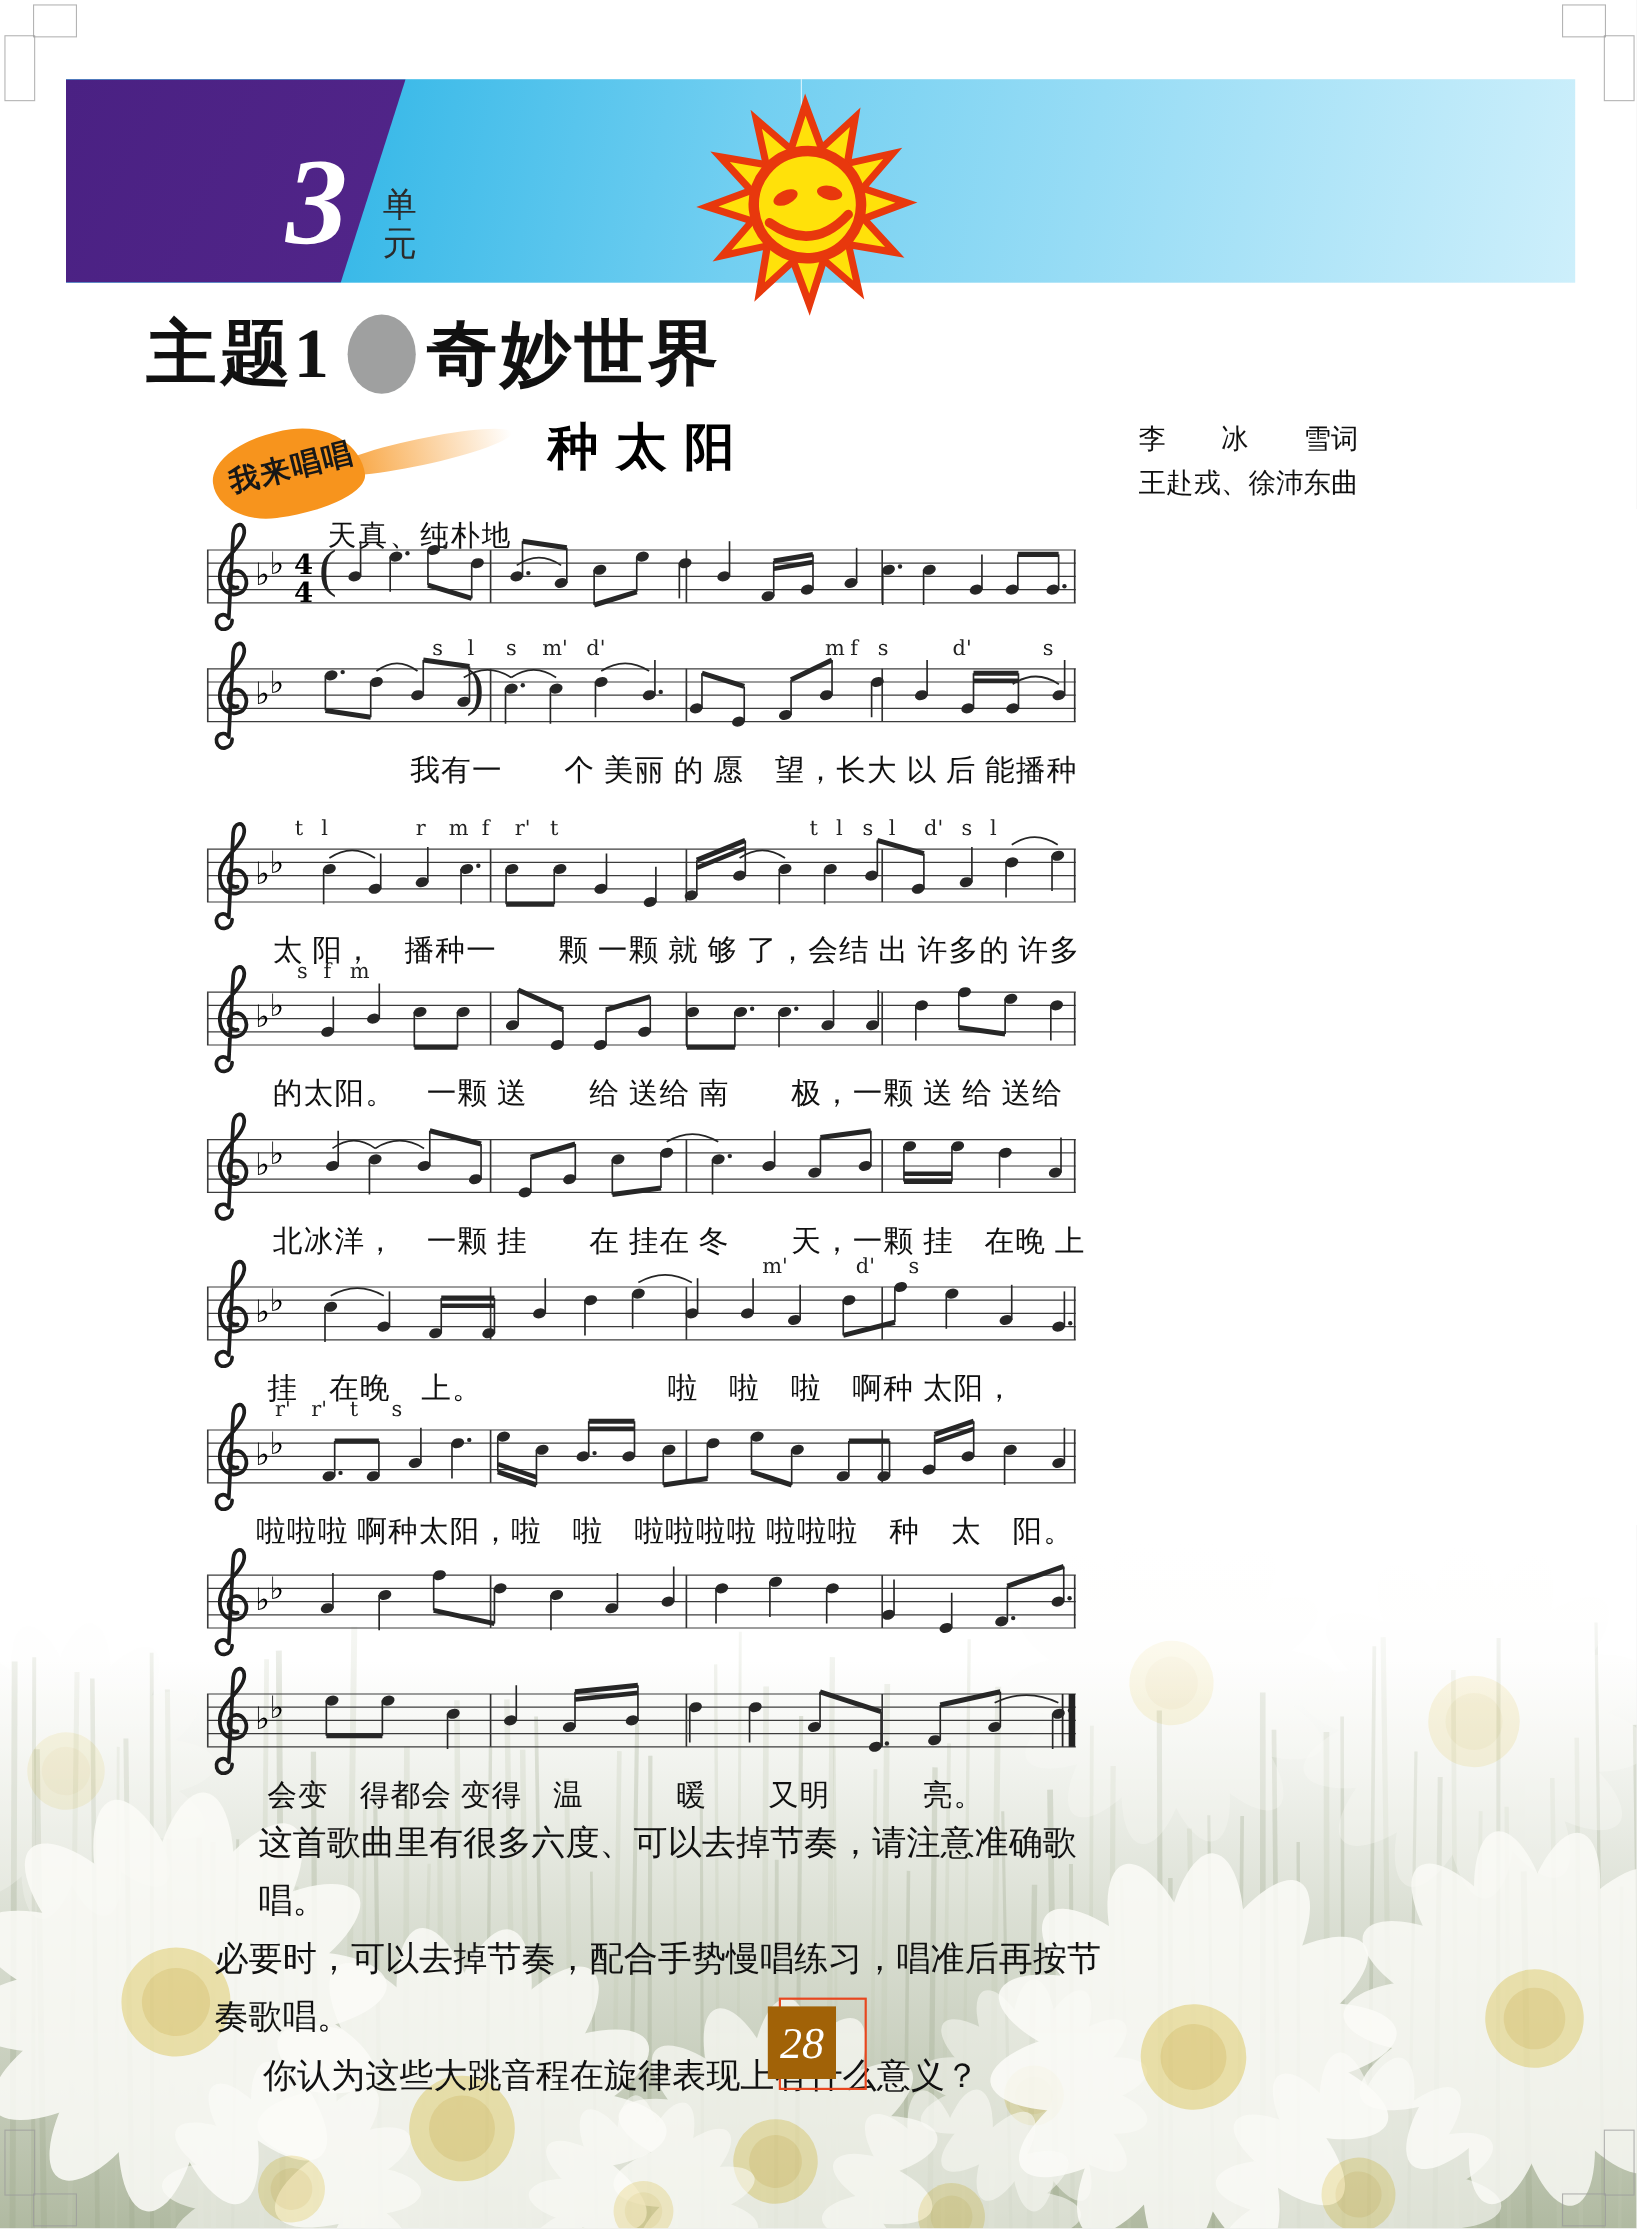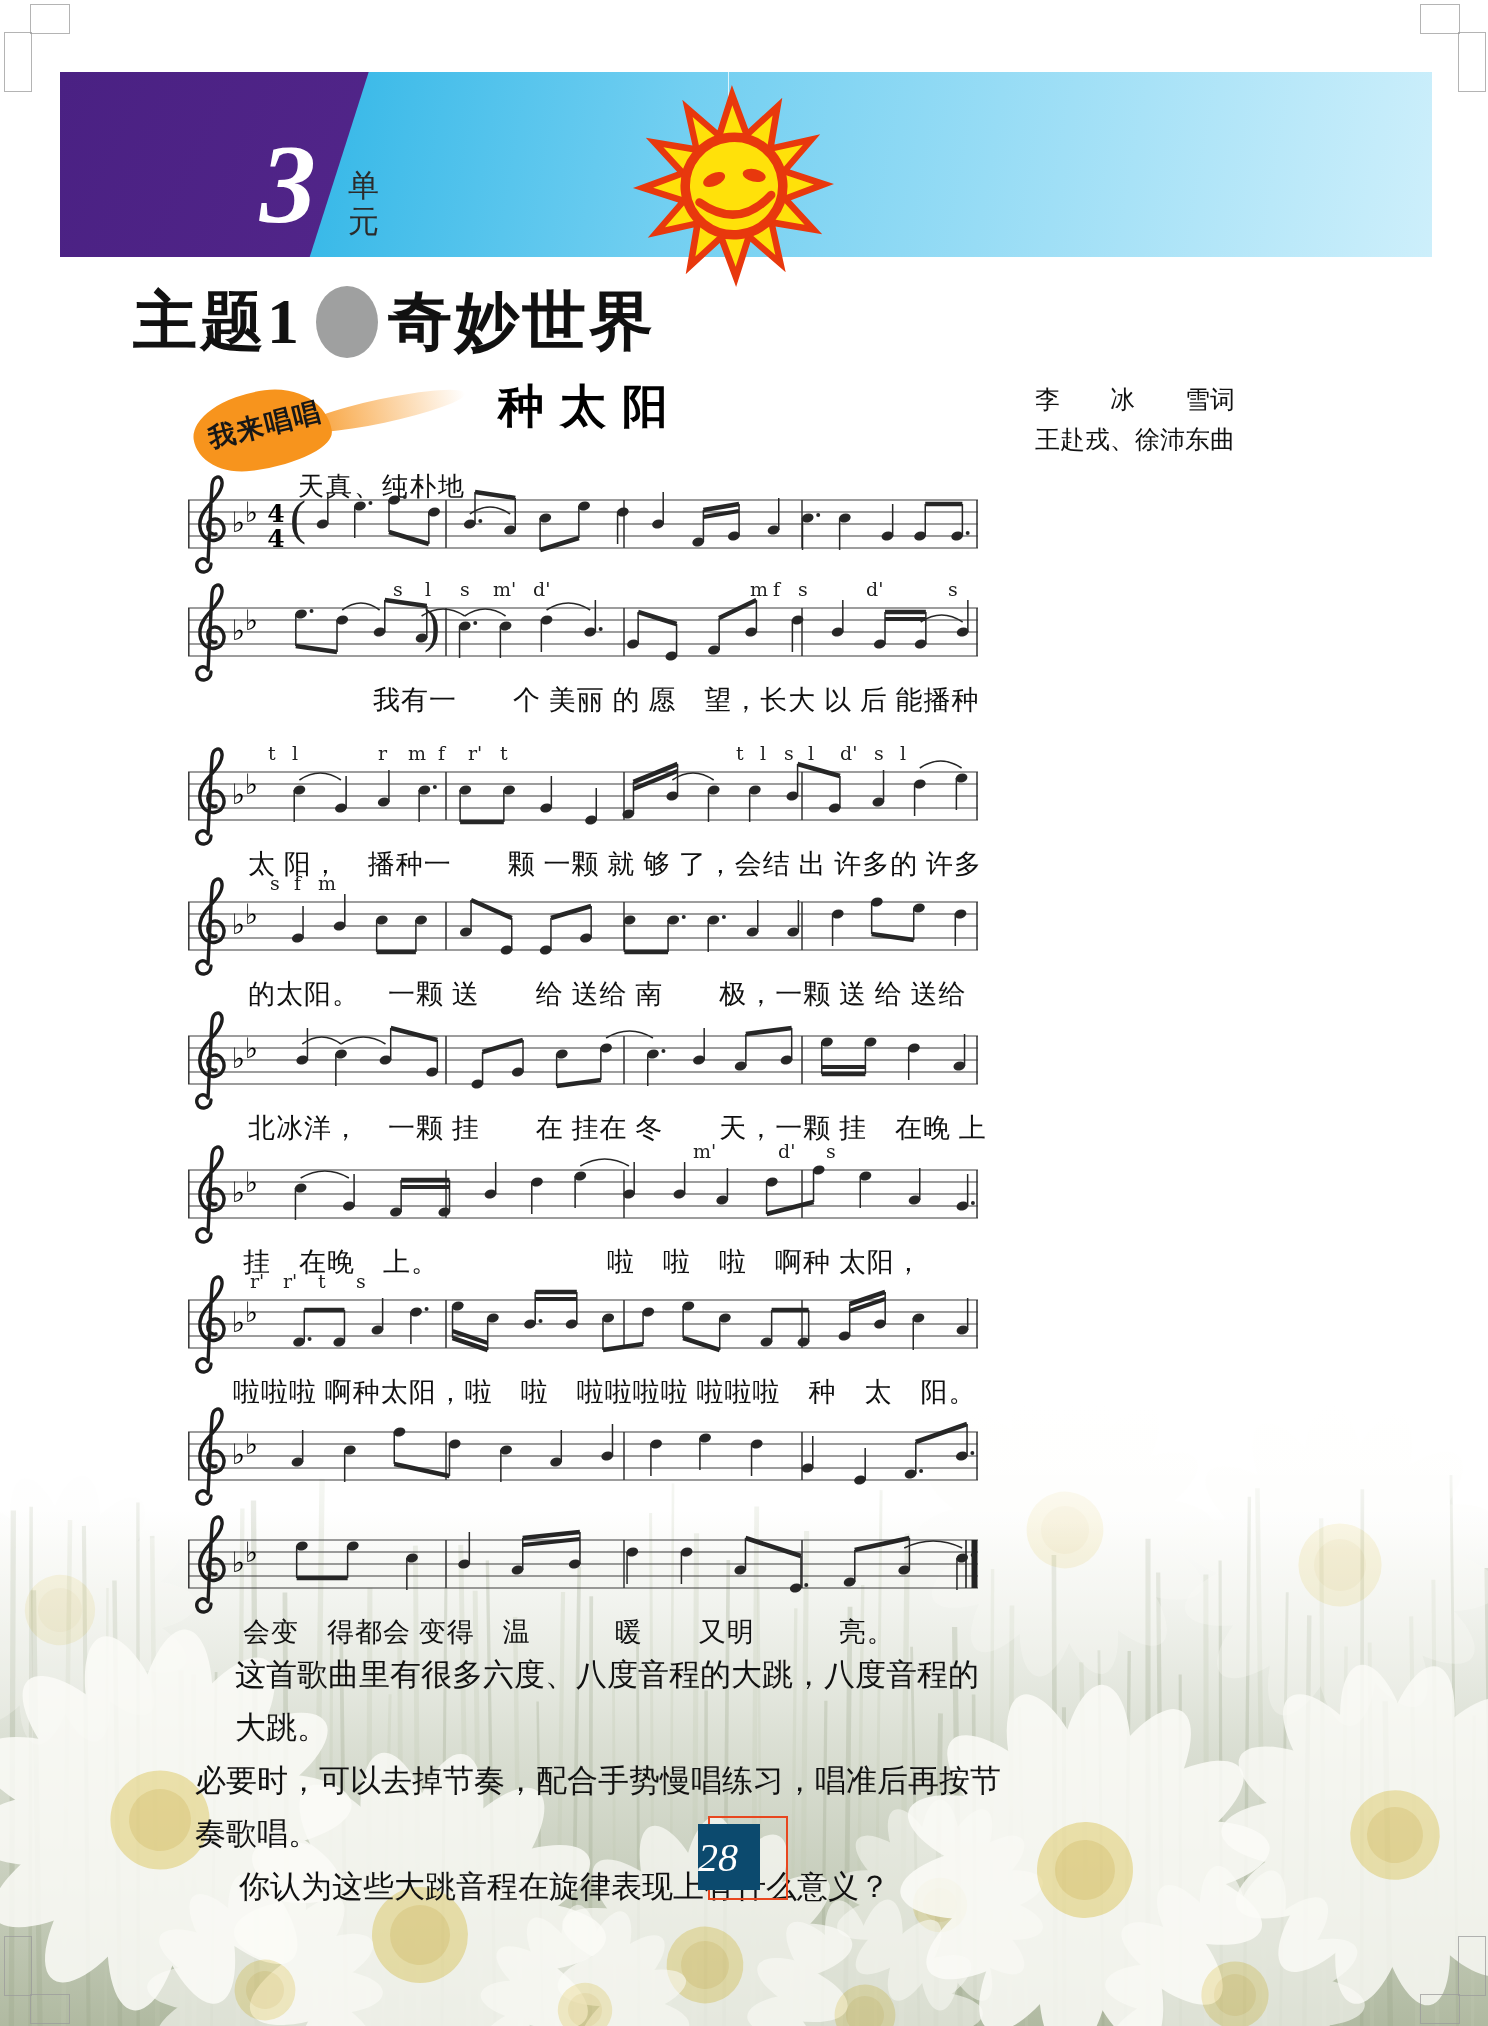--- a/index.html
+++ b/index.html
@@ -40,22 +40,22 @@
   .system{position:absolute;left:188px;width:792px;height:132px;z-index:2;}
   .system svg.staff{position:absolute;left:0;top:-52px;}
   .solfege{position:absolute;top:-30px;font-size:19px;font-family:"DejaVu Serif",serif;color:#222;}
   .paren{position:absolute;top:-10px;font-size:48px;color:#222;}
   .lyrics{position:absolute;top:74px;font-size:27px;white-space:pre;letter-spacing:1px;color:#101010;}
   
   .instructions{position:absolute;left:183px;top:1648px;width:820px;font-size:31px;line-height:53px;z-index:2;}
   
   .pagenum{position:absolute;left:698px;top:1814px;width:90px;height:92px;z-index:3;}
   .pn-outline{position:absolute;left:10px;top:2px;width:76px;height:80px;border:2px solid #e8471f;background:transparent;}
-  .pn-fill{position:absolute;left:0;top:10px;width:62px;height:66px;background:#0c4a6e;display:flex;
-           align-items:center;justify-content:flex-start;}
+  .pn-fill{position:absolute;left:0;top:10px;width:62px;height:66px;background:#a16207;display:flex;
+           align-items:center;justify-content:center;}
   .pn-fill span{color:#fff;font-size:40px;font-style:italic;font-family:"Liberation Serif",serif;}
   
   .flowers{position:absolute;left:0;top:1400px;z-index:1;}
 </style>
 </head>
 <body>
 
 <div class="page">
 
   <div class="mark" style="left:30px;top:4px;width:38px;height:28px"></div>
@@ -428,21 +428,21 @@
         <ellipse cx="1235" cy="529.9" rx="25.2" ry="65.1" fill="#fcfcf8" transform="rotate(282.8571428571429 1235 595)"></ellipse>
         <ellipse cx="1235" cy="529.9" rx="25.2" ry="65.1" fill="#fcfcf8" transform="rotate(308.57142857142856 1235 595)"></ellipse>
         <ellipse cx="1235" cy="529.9" rx="25.2" ry="65.1" fill="#fcfcf8" transform="rotate(334.2857142857143 1235 595)"></ellipse>
         <circle cx="1235" cy="595" r="33.6" fill="#eee1a4"></circle>
         <circle cx="1235" cy="595" r="21" fill="#e4d187"></circle>
       </g>
       <rect x="0" y="0" width="1488" height="150" fill="url(#topfade)"></rect>
     </svg>
 
   <div class="instructions" id="instructions">
-      <div style="margin-left: 52px;">这首歌曲里有很多六度、八度音程的大跳，八度音程的大跳。</div>
+      <div style="margin-left: 52px;">这首歌曲里有很多六度、可以去掉节奏，请注意准确歌唱。</div>
       <div style="margin-left: 12px;">必要时，可以去掉节奏，配合手势慢唱练习，唱准后再按节奏歌唱。</div>
       <div style="margin-left: 56px;">你认为这些大跳音程在旋律表现上有什么意义？</div>
     </div>
 
   <div class="pagenum">
     <div class="pn-outline"></div>
     <div class="pn-fill">
       <span>28</span>
     </div>
   </div>

